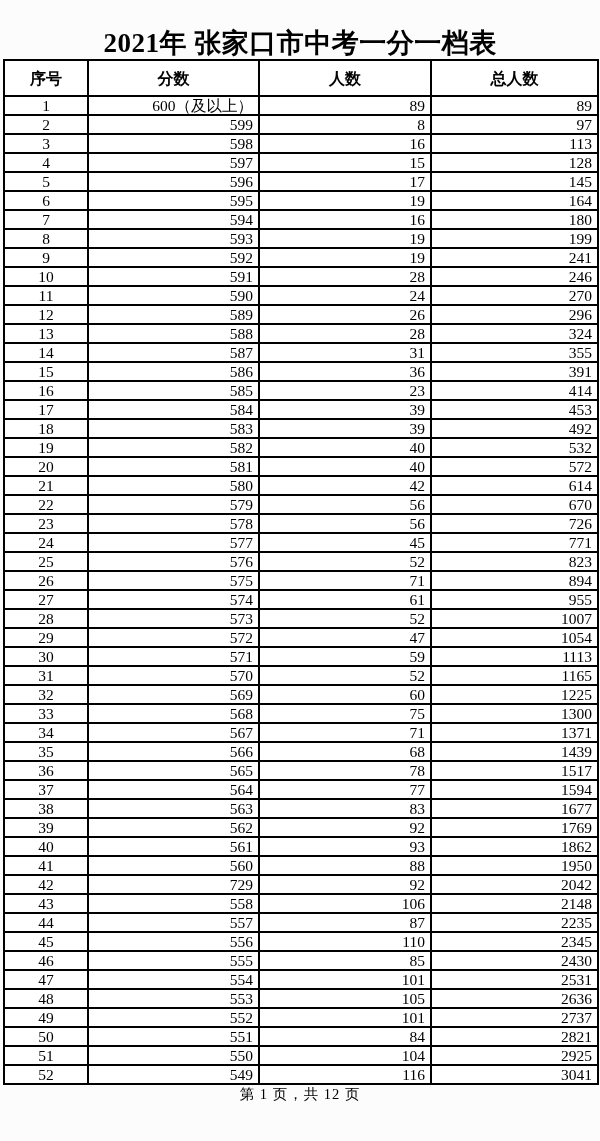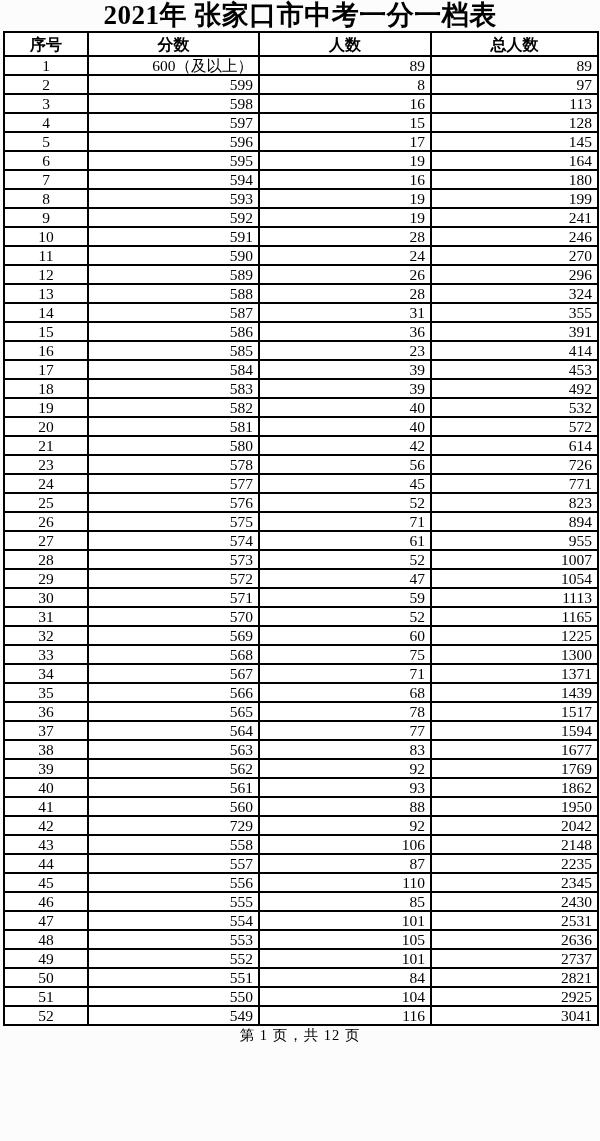--- a/index.html
+++ b/index.html
@@ -13,20 +13,21 @@
   }
   .doc-title {
     width: 600px;
     height: 31px;
     line-height: 30px;
     text-align: center;
     font-size: 27px;
     font-weight: bold;
     letter-spacing: 0.5px;
     white-space: nowrap;
+    margin-top: 28px;
   }
   table.score-table {
     border-collapse: collapse;
     table-layout: fixed;
     width: 594px;
     margin-left: 3px;
     background: #ffffff;
   }
   table.score-table col.c1 { width: 84px; }
   table.score-table col.c2 { width: 171px; }
@@ -37,21 +38,21 @@
     font-size: 15.5px;
     line-height: 17px;
     height: 18.2px;
     padding: 0;
     overflow: hidden;
     white-space: nowrap;
   }
   table.score-table th {
     font-size: 16px;
     font-weight: bold;
-    height: 24px;
+    height: 36px;
     text-align: center;
   }
   table.score-table td.col-serial { text-align: center; }
   table.score-table td.col-score,
   table.score-table td.col-count,
   table.score-table td.col-total {
     text-align: right;
     padding-right: 5px;
   }
   .page-footer {
@@ -203,20 +204,26 @@
         <td class="col-count">40</td>
         <td class="col-total">572</td>
       </tr>
       <tr>
         <td class="col-serial">21</td>
         <td class="col-score">580</td>
         <td class="col-count">42</td>
         <td class="col-total">614</td>
       </tr>
       <tr>
+        <td class="col-serial">22</td>
+        <td class="col-score">579</td>
+        <td class="col-count">56</td>
+        <td class="col-total">670</td>
+      </tr>
+      <tr>
         <td class="col-serial">23</td>
         <td class="col-score">578</td>
         <td class="col-count">56</td>
         <td class="col-total">726</td>
       </tr>
       <tr>
         <td class="col-serial">24</td>
         <td class="col-score">577</td>
         <td class="col-count">45</td>
         <td class="col-total">771</td>

